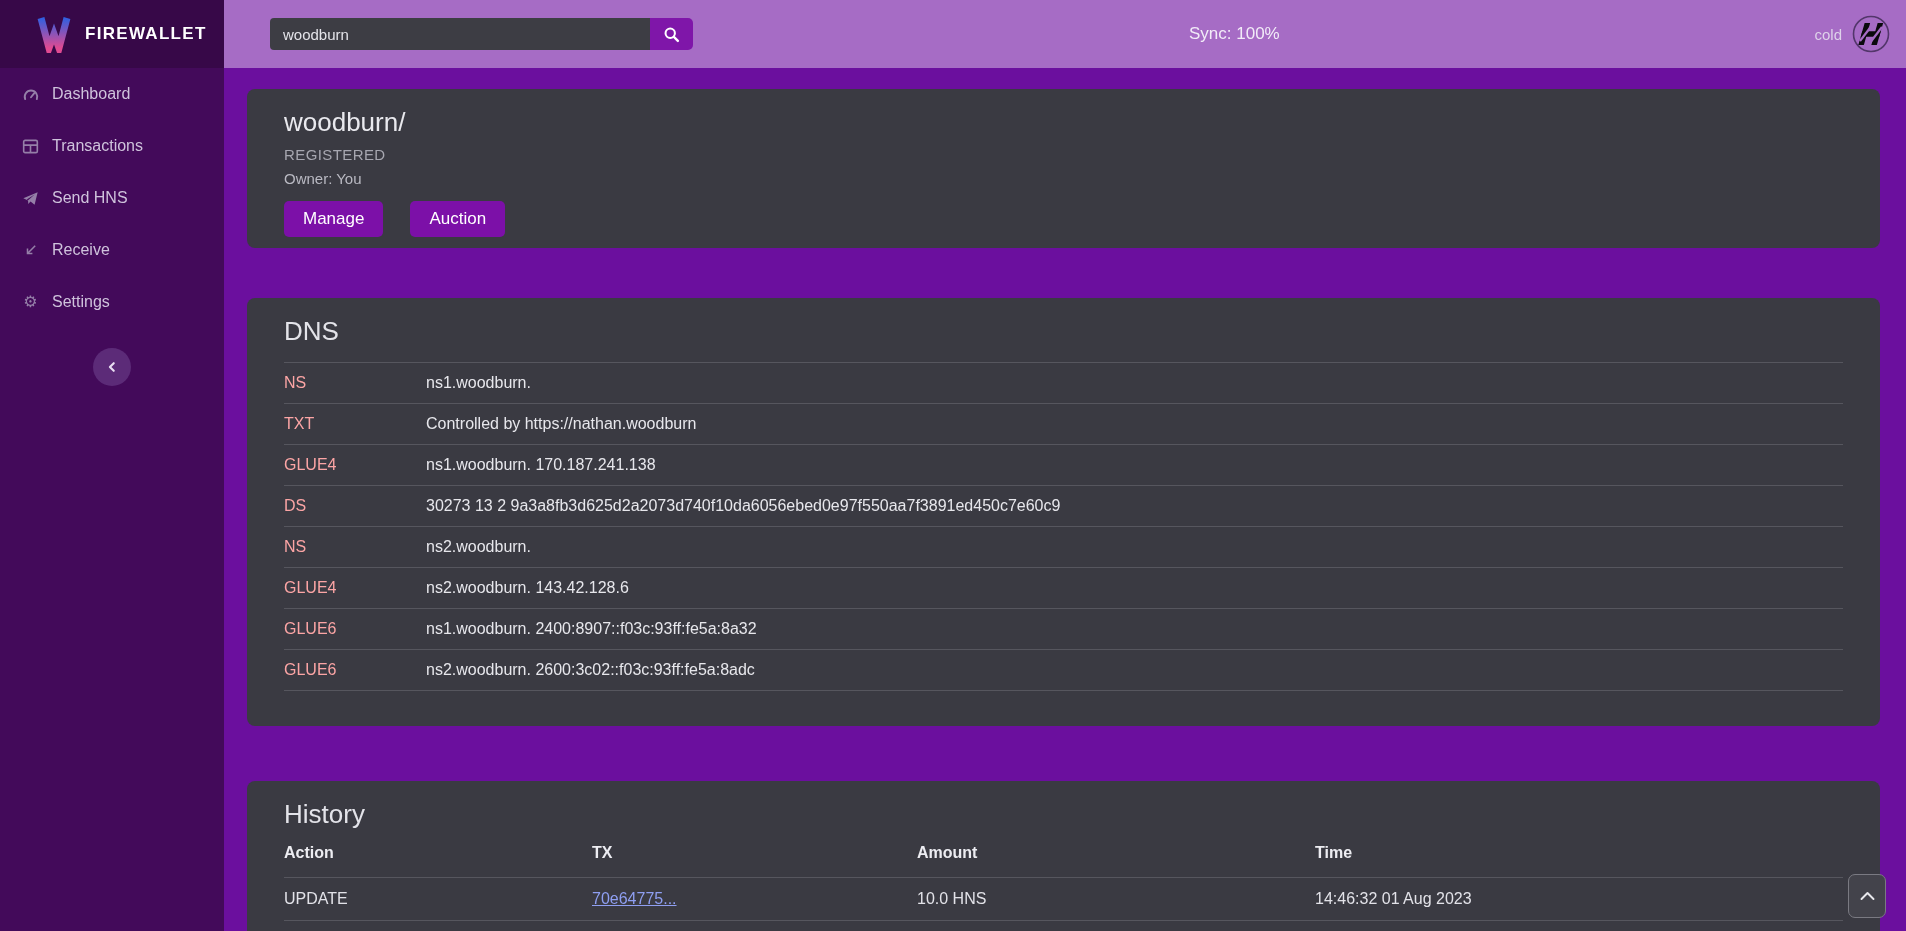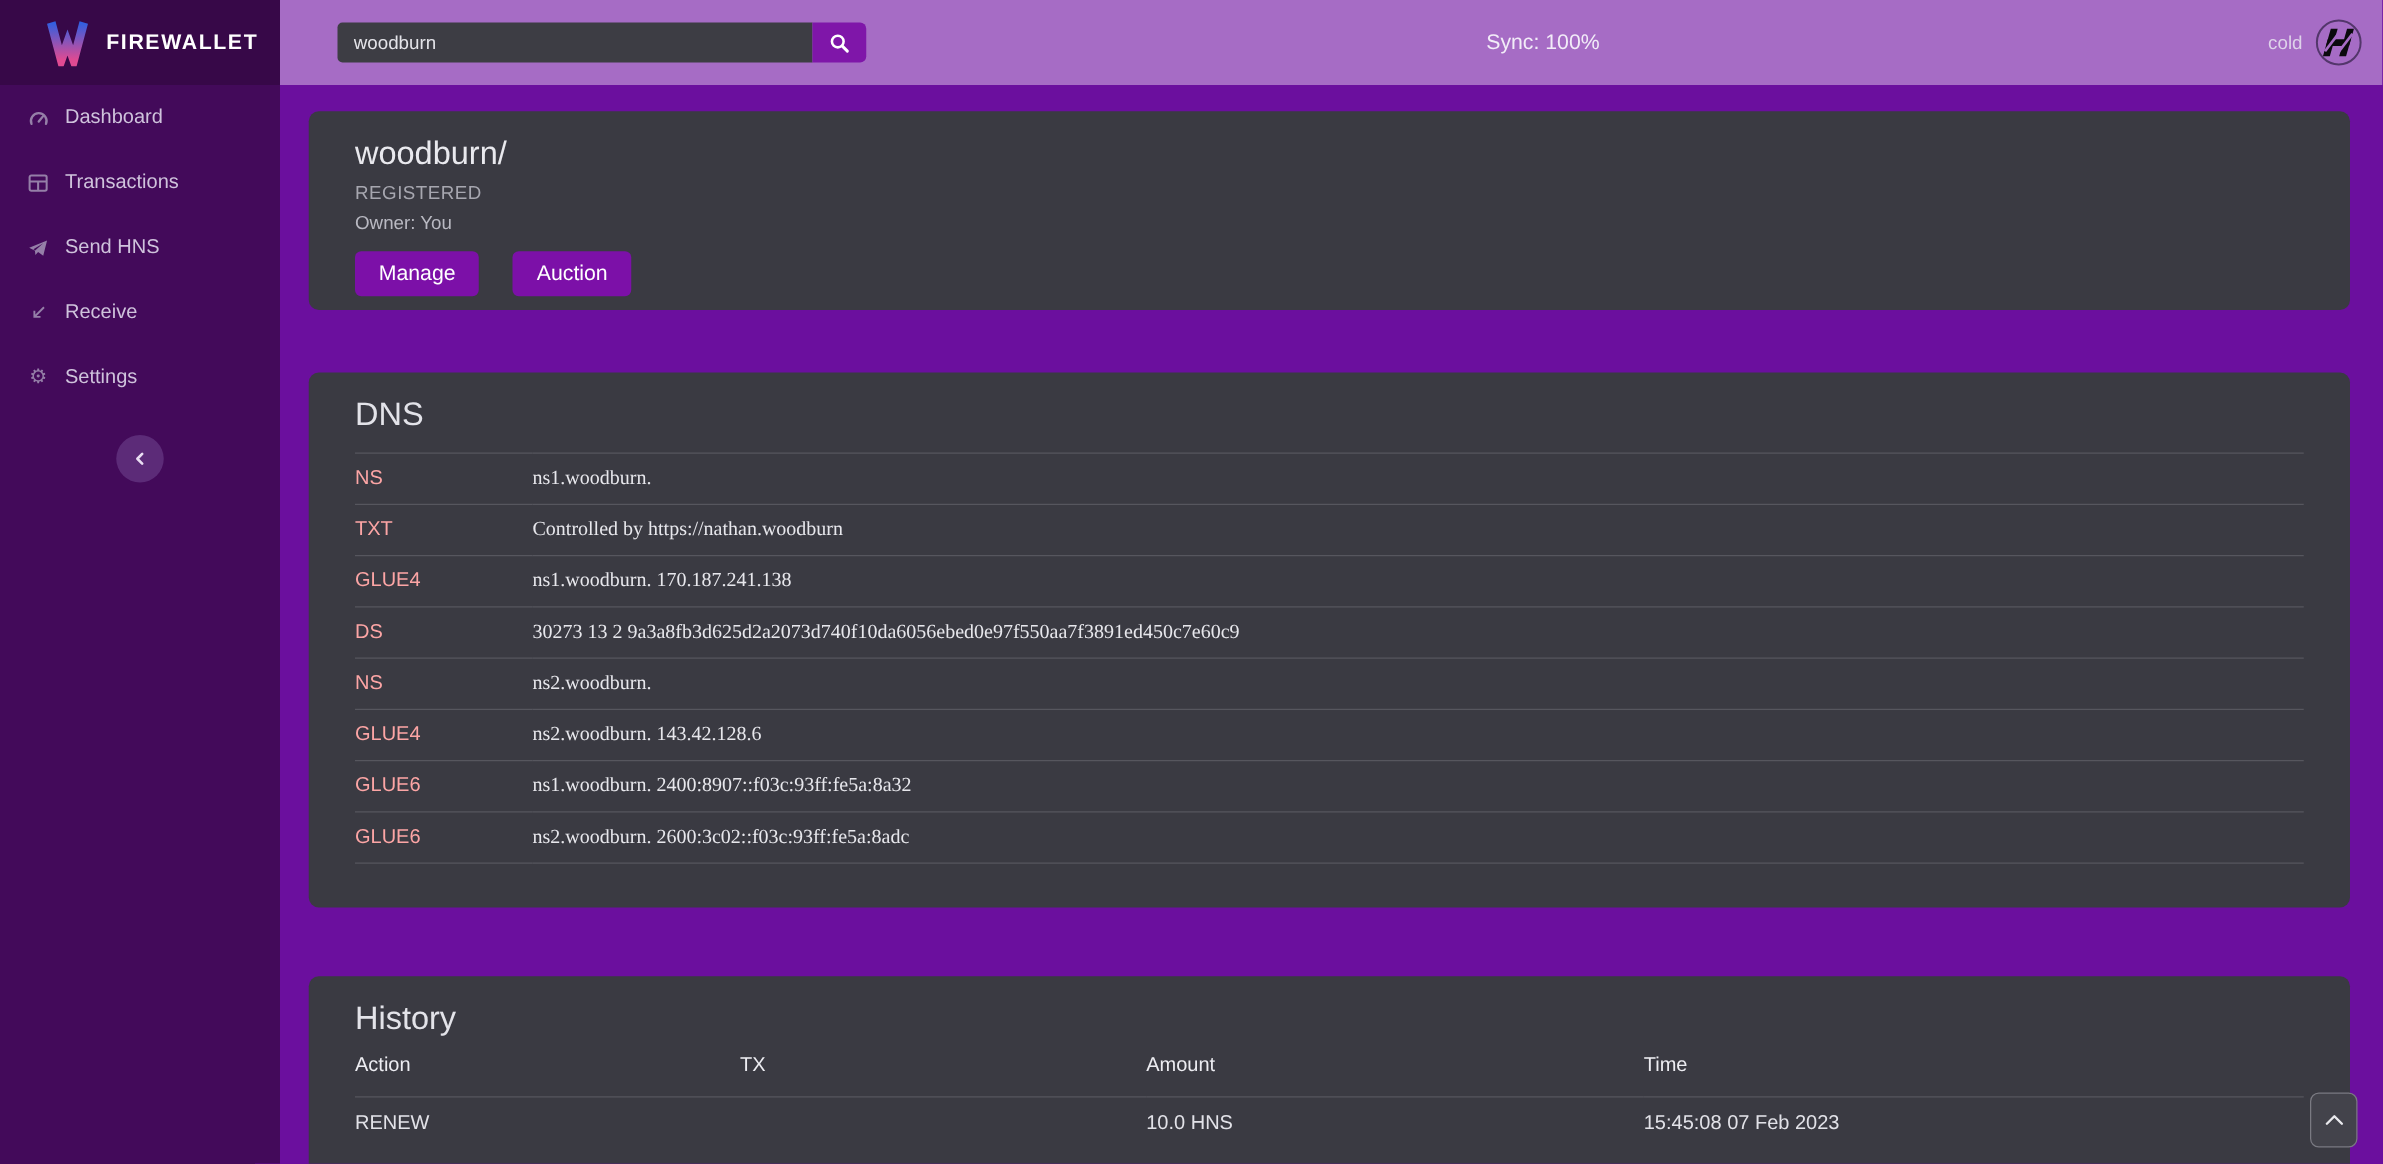--- a/index.html
+++ b/index.html
@@ -76,26 +76,26 @@
   }
   .expires { position:absolute; top:21px; right:25px; font-size:26px; color:#d9d9e0; }
 
   #card-dns { top:298px; height:428px; }
   .card-heading { margin:0; font-size:26px; font-weight:normal; color:#e3e3e9; }
   .dns-table { width:100%; border-collapse:collapse; margin-top:15px; }
   .dns-table tr { border-top:1px solid #56565e; }
   .dns-table tr:last-child { border-bottom:1px solid #56565e; }
   .dns-table td { padding:11px 0; font-size:16px; line-height:18px; }
   .dns-type  { width:142px; color:#fca5a5; }
-  .dns-value { color:#e7e7ec;font-family:Liberation Serif, serif; }
+  .dns-value { color:#e7e7ec; }
 
   #card-history { top:781px; height:190px; }
   .history-table { width:100%; border-collapse:collapse; table-layout:fixed; margin-top:6px; }
   .history-table th {
-    text-align:left; font-size:16px; color:#ededf2; font-weight:normal;
+    text-align:left; font-size:16px; color:#ededf2; font-weight:bold;
     padding:8px 0 15px 0;
   }
   .history-table tbody tr { border-top:1px solid #56565e; }
   .history-table td { padding:12px 0; font-size:16px; color:#e2e2e8; }
   .tx-link { color:#8f9ff2; text-decoration:underline; cursor:pointer; }
 
   .scroll-top-btn {
     position:absolute; right:20px; bottom:13px; width:38px; height:44px;
     background:#43434b; border:1px solid #7a7a82; border-radius:7px;
     display:flex; align-items:center; justify-content:center; cursor:pointer; z-index:6;
@@ -266,20 +266,26 @@
     <thead>
       <tr>
         <th>Action</th>
         <th>TX</th>
         <th>Amount</th>
         <th>Time</th>
       </tr>
     </thead>
     <tbody>
       <tr>
+        <td>UPDATE</td>
+        <td><a class="tx-link">70e64775...</a></td>
+        <td>10.0 HNS</td>
+        <td>14:46:32 01 Aug 2023</td>
+      </tr>
+      <tr>
         <td>RENEW</td>
         <td></td>
         <td>10.0 HNS</td>
         <td>15:45:08 07 Feb 2023</td>
       </tr>
     </tbody>
   </table>
 </section>
 
 <div class="scroll-top-btn">

